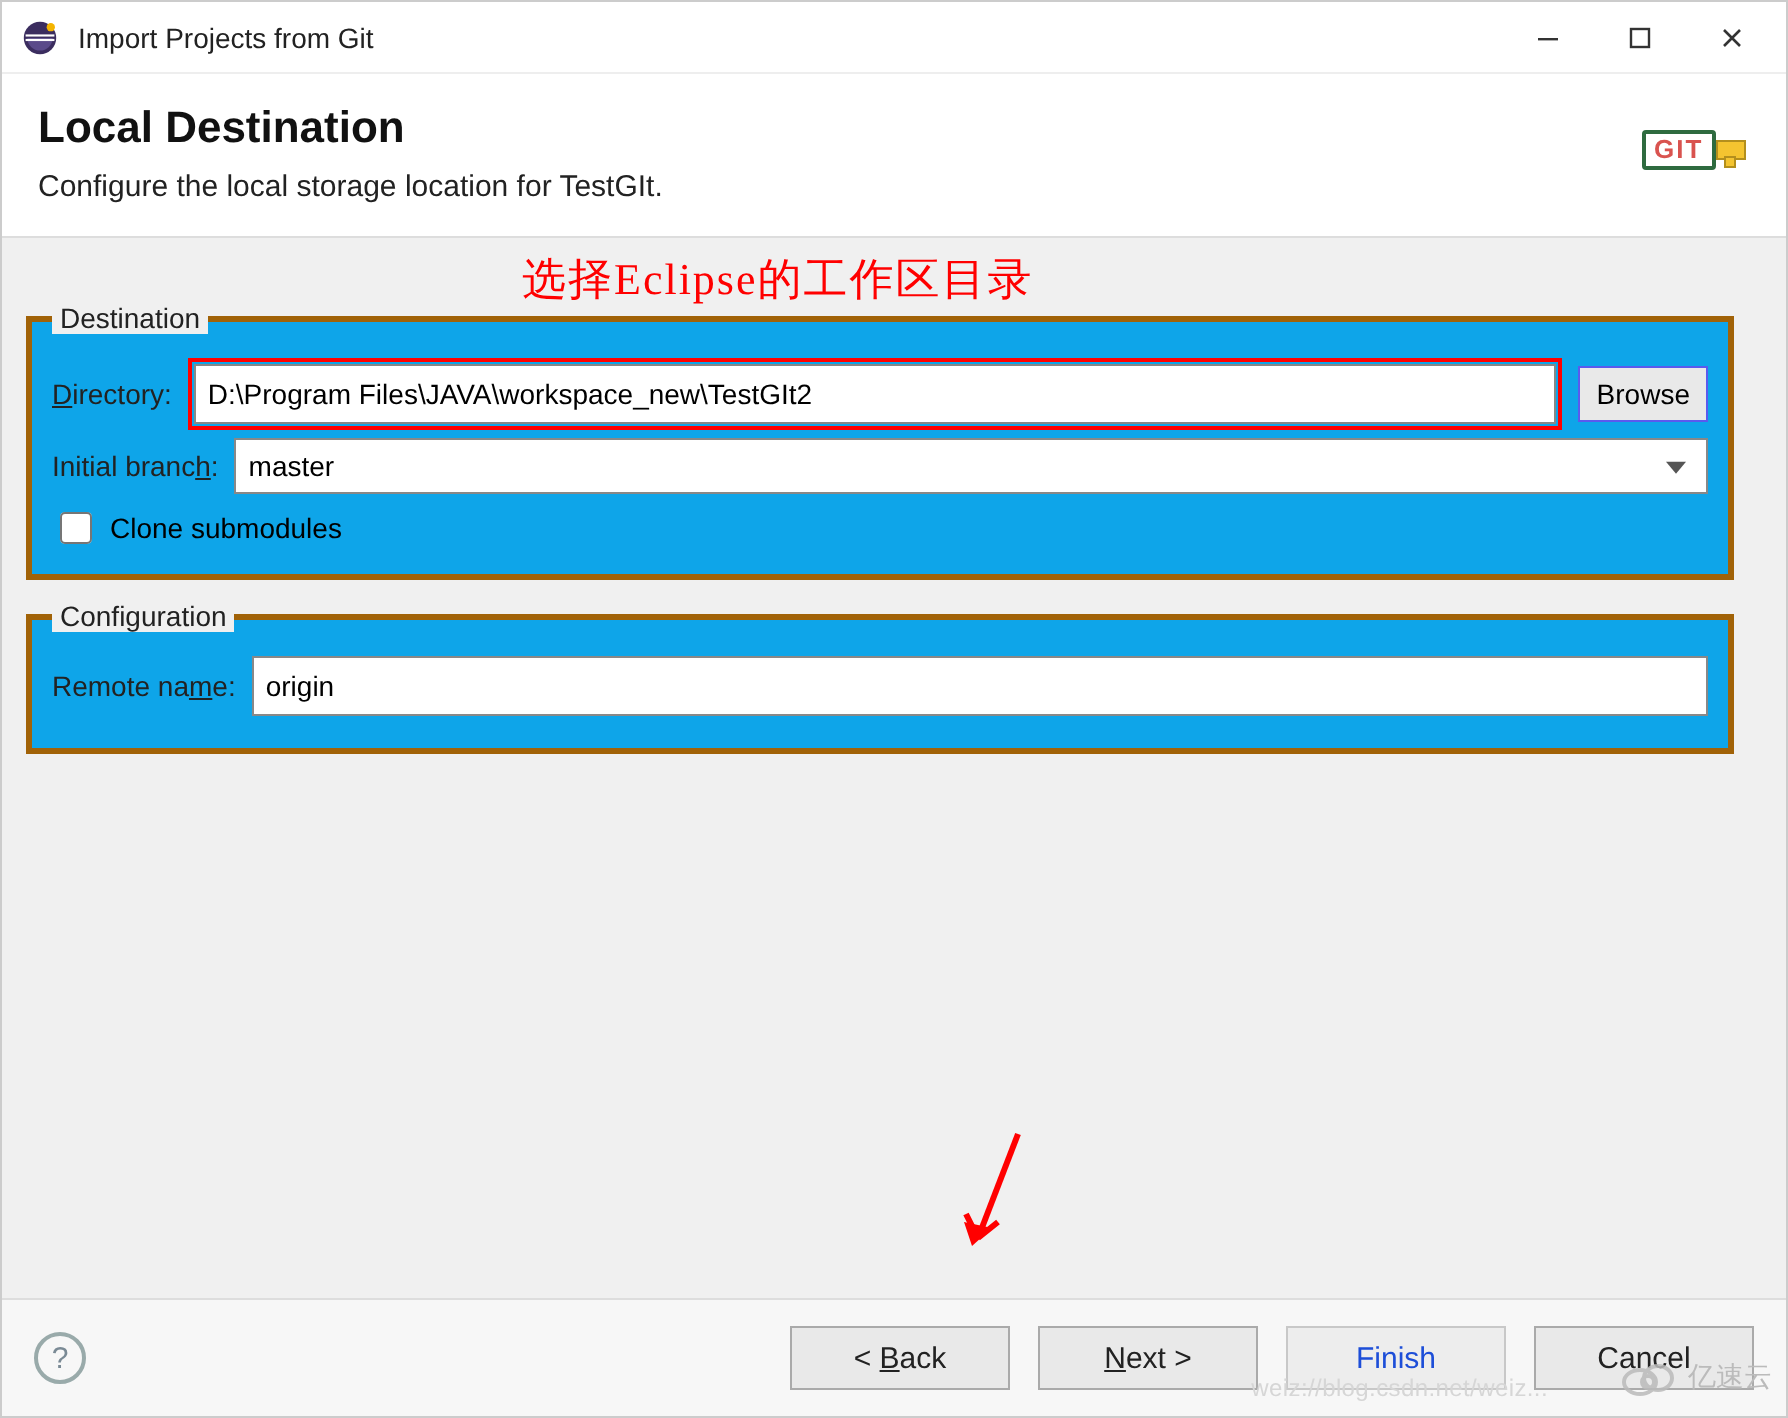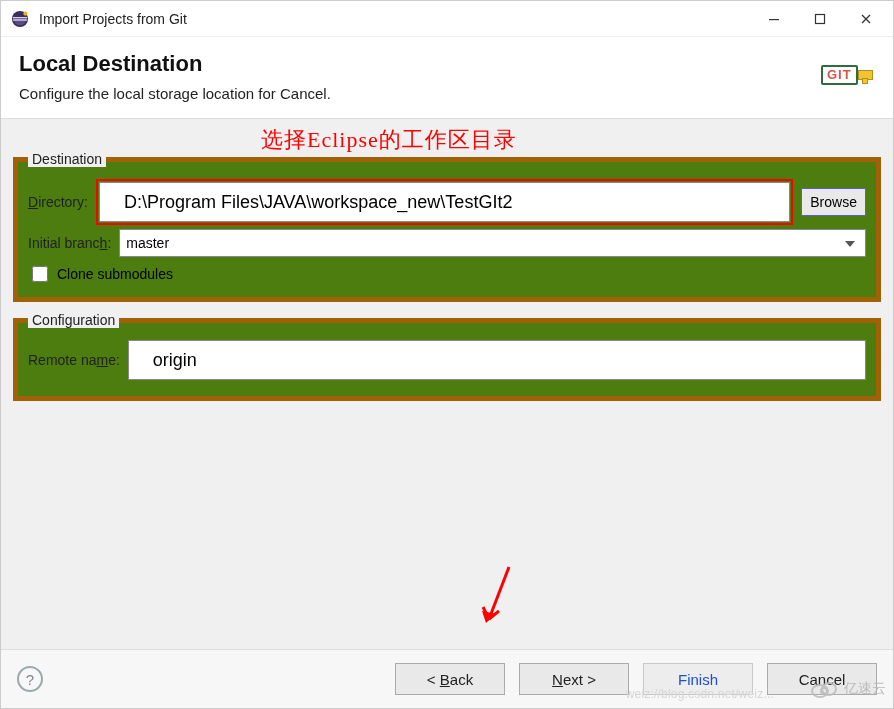--- a/index.html
+++ b/index.html
@@ -106,48 +106,48 @@
     position: absolute;
     top: 6px;
     left: 260px;
     color: #ff0000;
     font-family: "SimSun","Microsoft YaHei",serif;
     font-size: 22px;
     letter-spacing: 1px;
     pointer-events: none;
   }
   fieldset.group {
-    border: 5px solid #a16207;
-    margin: 22px 2px 10px 2px;
+    border: 3px solid #a16207;
+    margin: 22px 16px 10px 2px;
     padding: 8px 10px 12px 10px;
-    background: #4d7c0f;
+    background: #0ea5e9;
   }
   fieldset.group legend {
     padding: 0 4px;
     font-size: 14px;
     color: #222;
     background: #f0f0f0;
   }
   .row {
     display: flex;
     align-items: center;
     margin: 4px 0;
     gap: 8px;
   }
   .row label {
     white-space: nowrap;
     color: #222;
   }
   .row label .mnemonic { text-decoration: underline; }
   .text-input {
     flex: 1;
-    height: 40px;
+    height: 30px;
     border: 1px solid #888;
-    padding: 3px 24px;
-    font-size: 18px;
+    padding: 3px 6px;
+    font-size: 14px;
     background: #fff;
   }
   .highlight-wrap {
     display:flex; flex:1; align-items:center;
     border: 2px solid #ff0000;
     padding: 1px;
   }
   .highlight-wrap .text-input { border: 1px solid #888; }
   .btn {
     height: 28px;
@@ -277,21 +277,21 @@
       <svg width="12" height="12" viewBox="0 0 12 12">
           <path d="M2 2l8 8M10 2l-8 8" stroke="#333" stroke-width="1.3"></path>
         </svg>
     </button>
   </div>
 </div>
 
 <div class="header">
   <div class="header-left">
     <h1>Local Destination</h1>
-    <div class="subtitle">Configure the local storage location for Cancel.</div>
+    <div class="subtitle">Configure the local storage location for TestGIt.</div>
   </div>
   <div class="git-icon">
     <span class="git-label">GIT</span>
     <span class="git-under"></span>
   </div>
 </div>
 
 <div class="content">
   <div class="annotation">选择Eclipse的工作区目录</div>
 

